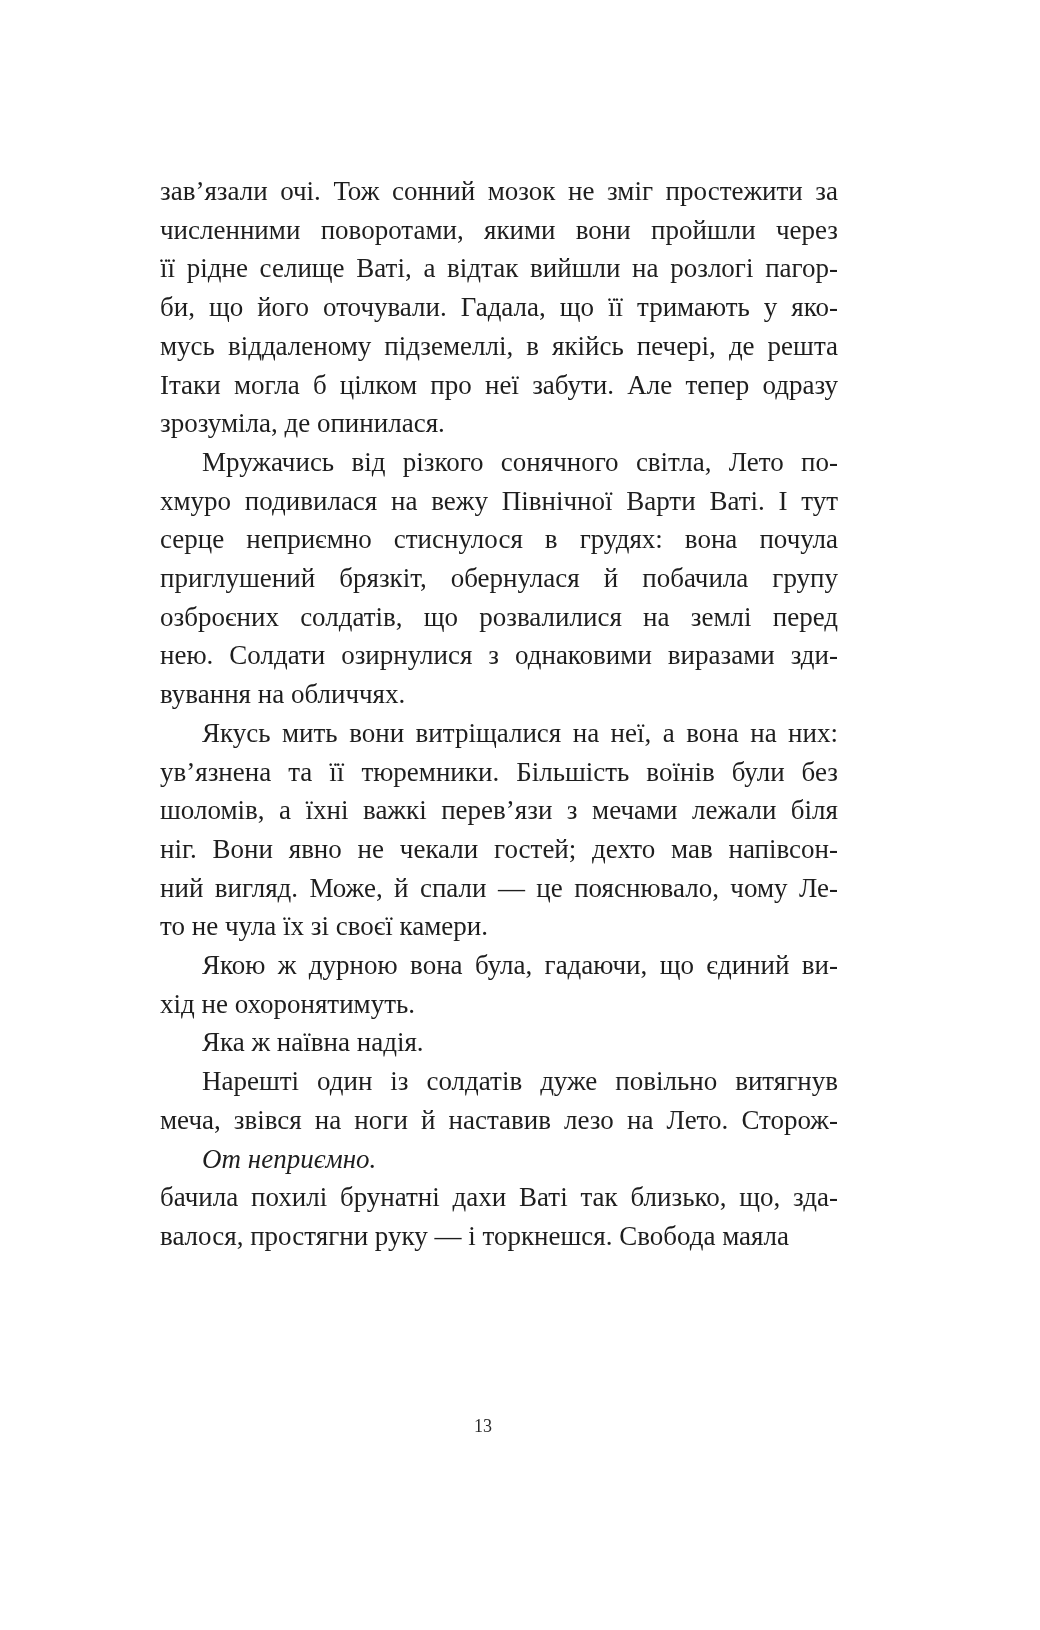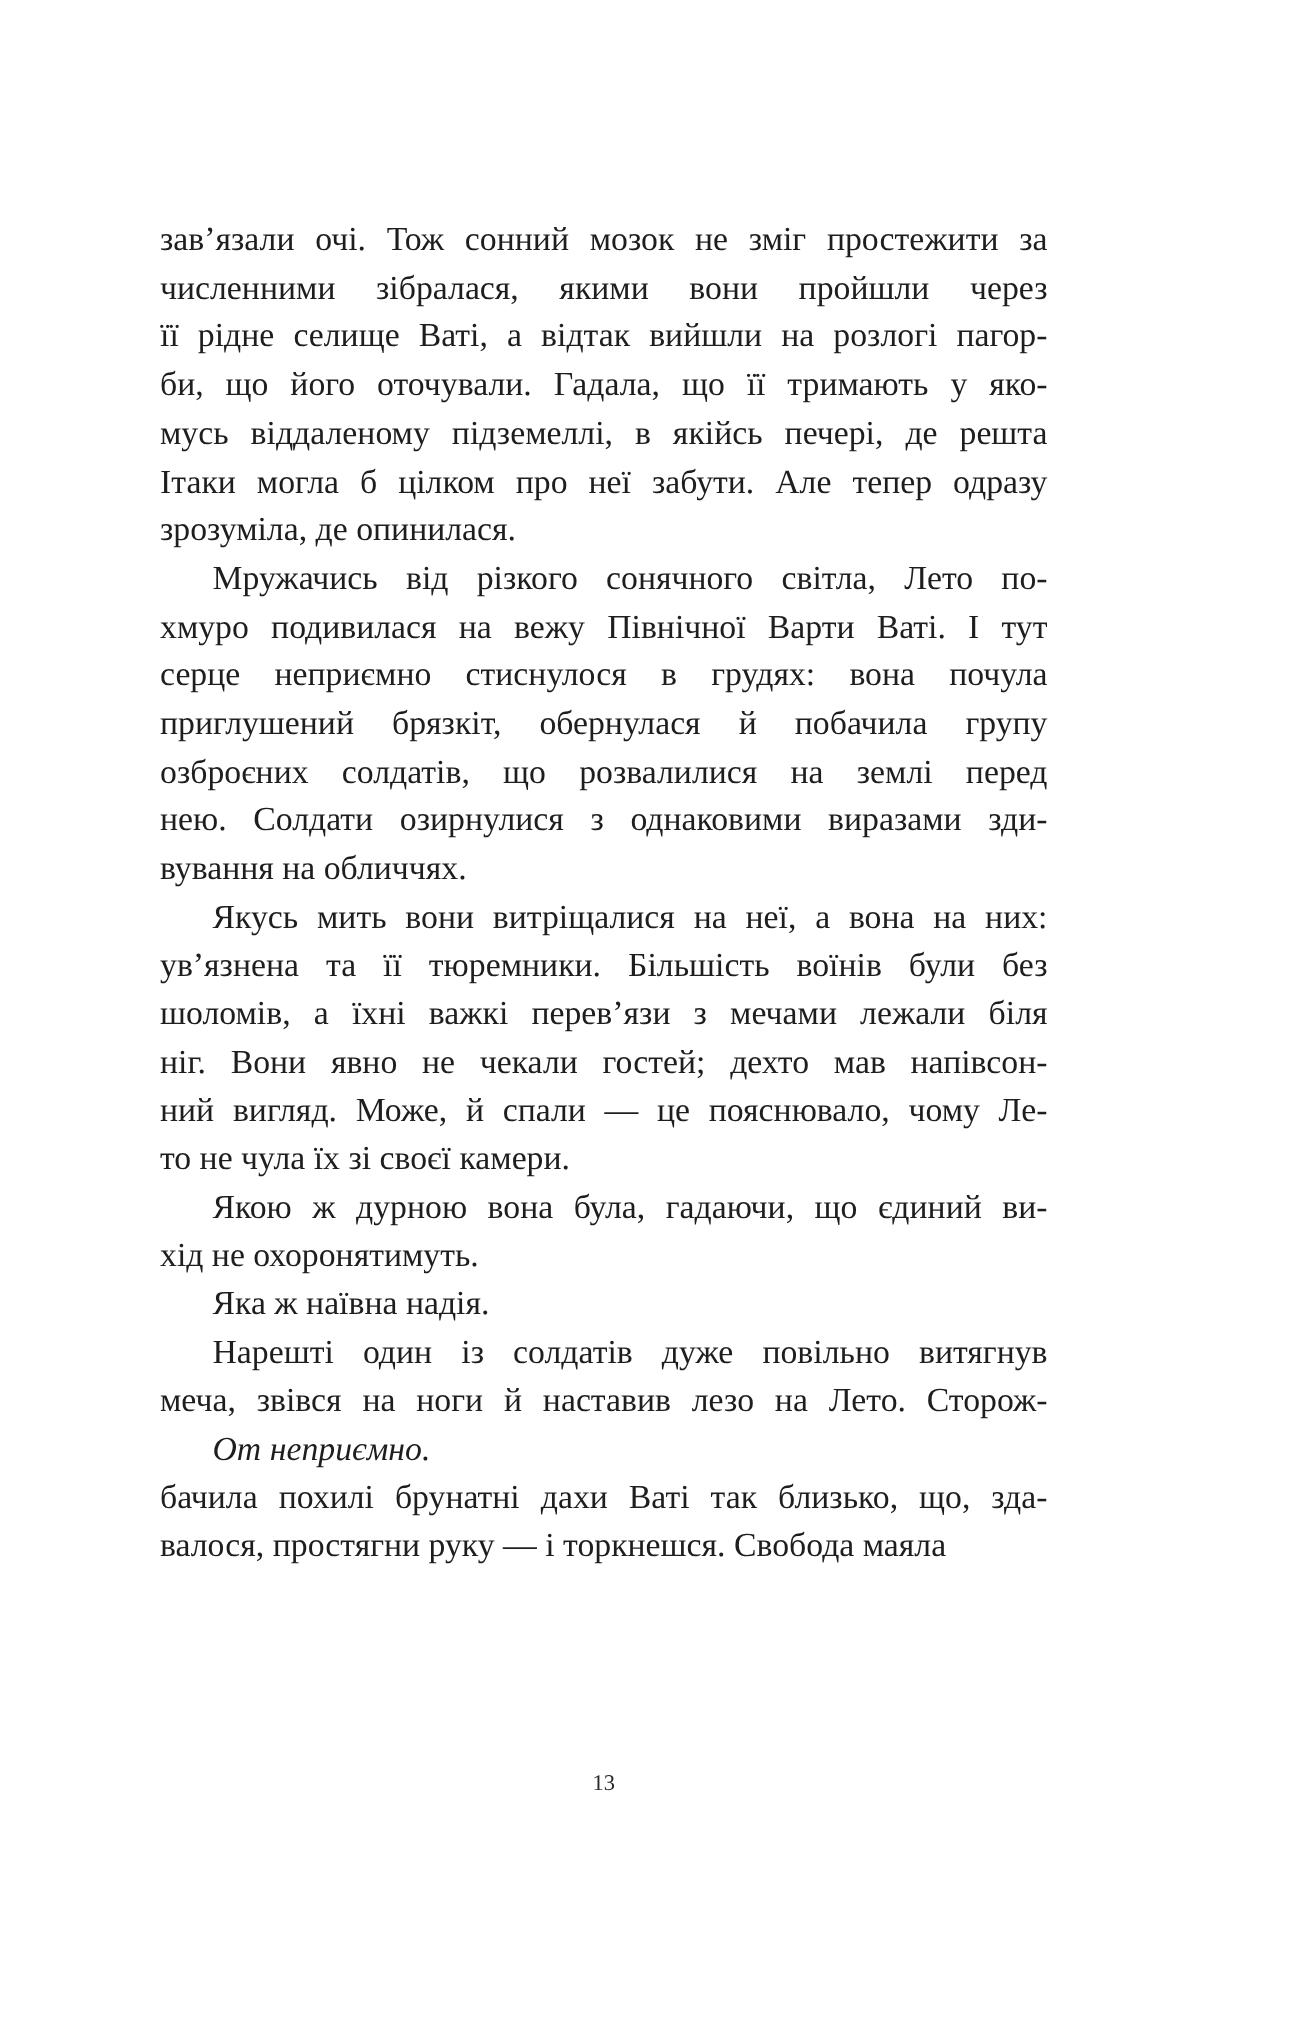--- a/index.html
+++ b/index.html
@@ -25,20 +25,21 @@
     line-height: 38.7px;
   }
   .para {
     margin: 0;
     padding: 0;
   }
   .para .line {
     text-align: justify;
     text-align-last: justify;
     white-space: normal;
+    margin-left: 32px;
   }
   .para .line.last {
     text-align-last: left;
   }
   .para.indent .line.first {
     text-indent: 42px;
   }
   .para.italic {
     font-style: italic;
   }
@@ -52,21 +53,21 @@
     color: #2a2a2a;
   }
 </style>
 </head>
 <body>
 
 <div class="page">
   <div class="text-block">
       <div class="para">
         <div class="line first">зав’язали очі. Тож сонний мозок не зміг простежити за</div>
-        <div class="line">численними зібралася, якими вони пройшли через</div>
+        <div class="line">численними поворотами, якими вони пройшли через</div>
         <div class="line">її рідне селище Ваті, а відтак вийшли на розлогі пагор-</div>
         <div class="line">би, що його оточували. Гадала, що її тримають у яко-</div>
         <div class="line">мусь віддаленому підземеллі, в якійсь печері, де решта</div>
         <div class="line">Ітаки могла б цілком про неї забути. Але тепер одразу</div>
         <div class="line last">зрозуміла, де опинилася.</div>
       </div>
       <div class="para indent">
         <div class="line first">Мружачись від різкого сонячного світла, Лето по-</div>
         <div class="line">хмуро подивилася на вежу Північної Варти Ваті. І тут</div>
         <div class="line">серце неприємно стиснулося в грудях: вона почула</div>

